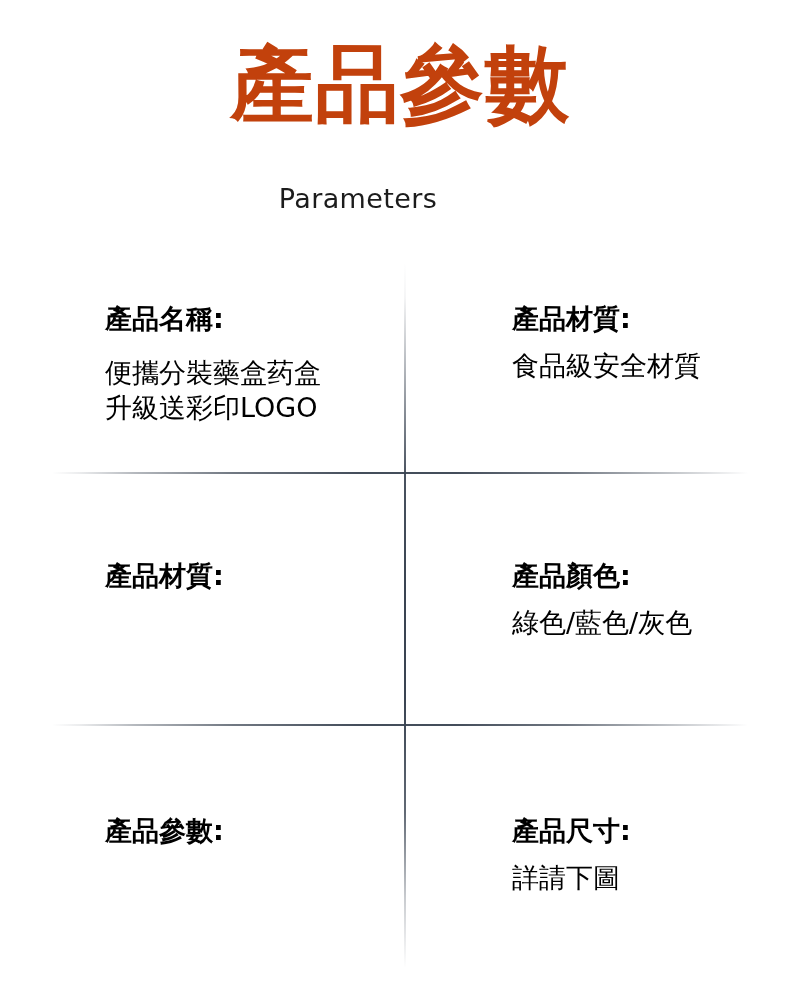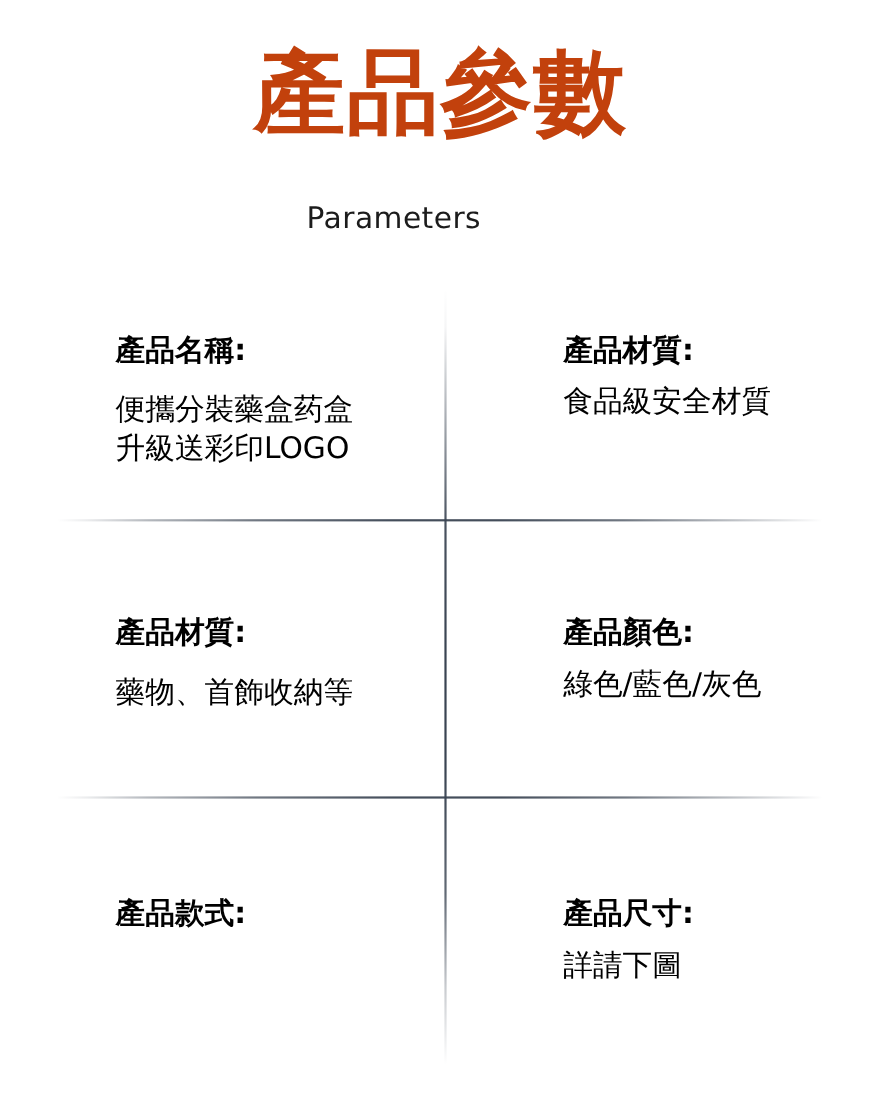--- a/index.html
+++ b/index.html
@@ -162,30 +162,29 @@
 升級送彩印LOGO</div>
     </div>
 
     <div class="cell col-right row-1">
       <div class="cell-label">產品材質:</div>
       <div class="cell-value">食品級安全材質</div>
     </div>
 
     <div class="cell col-left row-2">
       <div class="cell-label">產品材質:</div>
-      <div class="cell-value">藥物、首飾收納等</div>
     </div>
 
     <div class="cell col-right row-2">
       <div class="cell-label">產品顏色:</div>
       <div class="cell-value">綠色/藍色/灰色</div>
     </div>
 
     <div class="cell col-left row-3">
-      <div class="cell-label">產品款式:</div>
+      <div class="cell-label">產品參數:</div>
     </div>
 
     <div class="cell col-right row-3">
       <div class="cell-label">產品尺寸:</div>
       <div class="cell-value">詳請下圖</div>
     </div>
 
   </div>
 
 </div>

